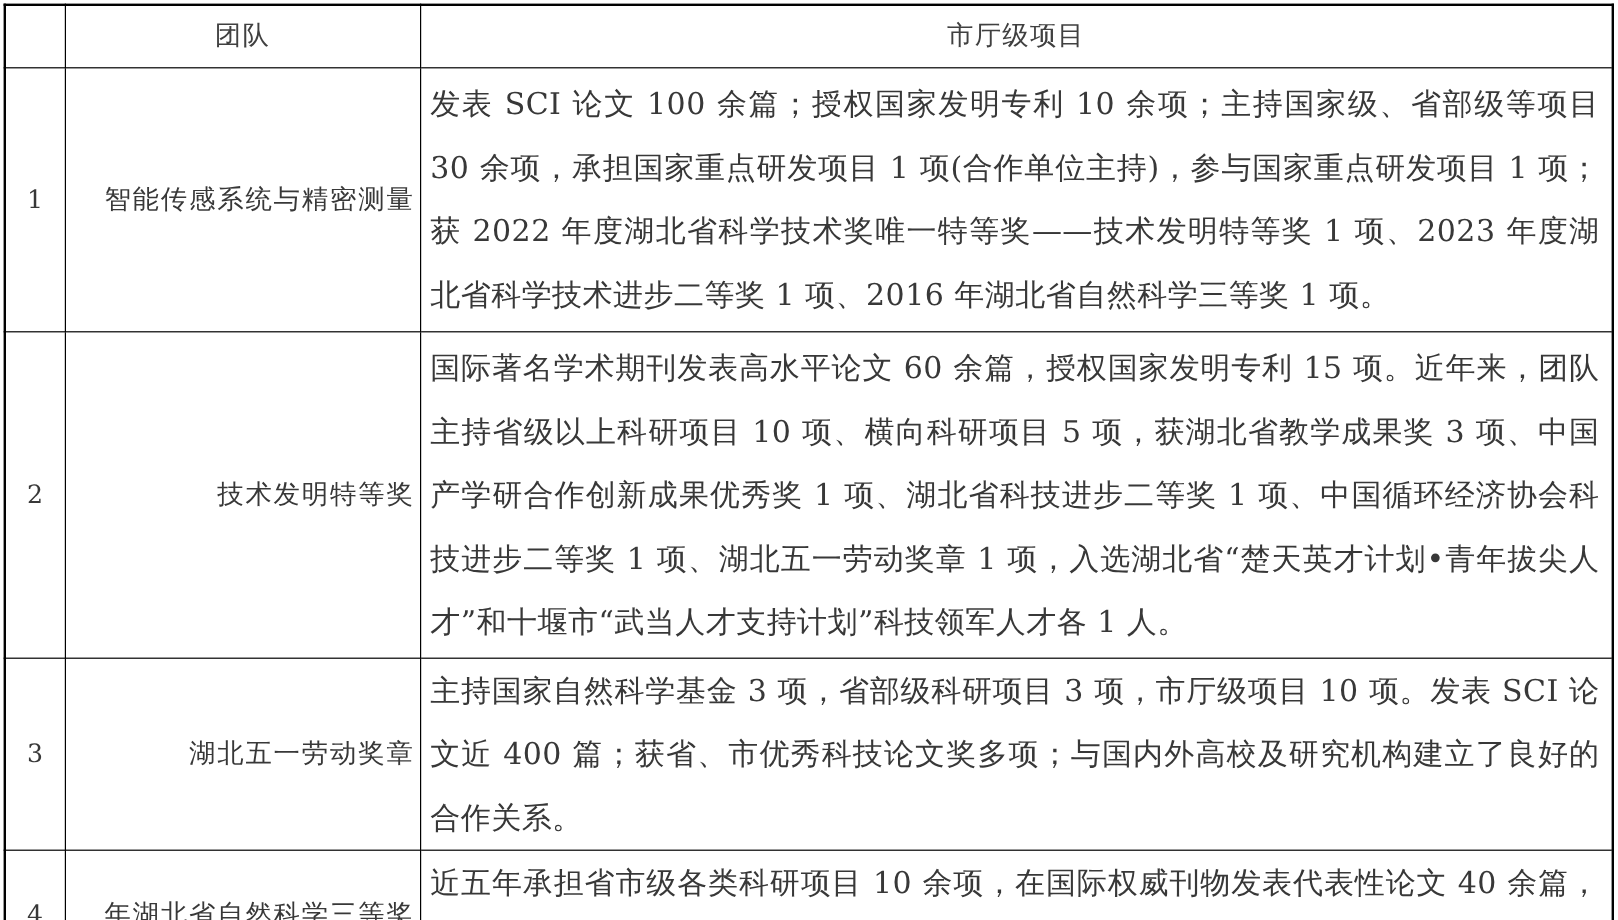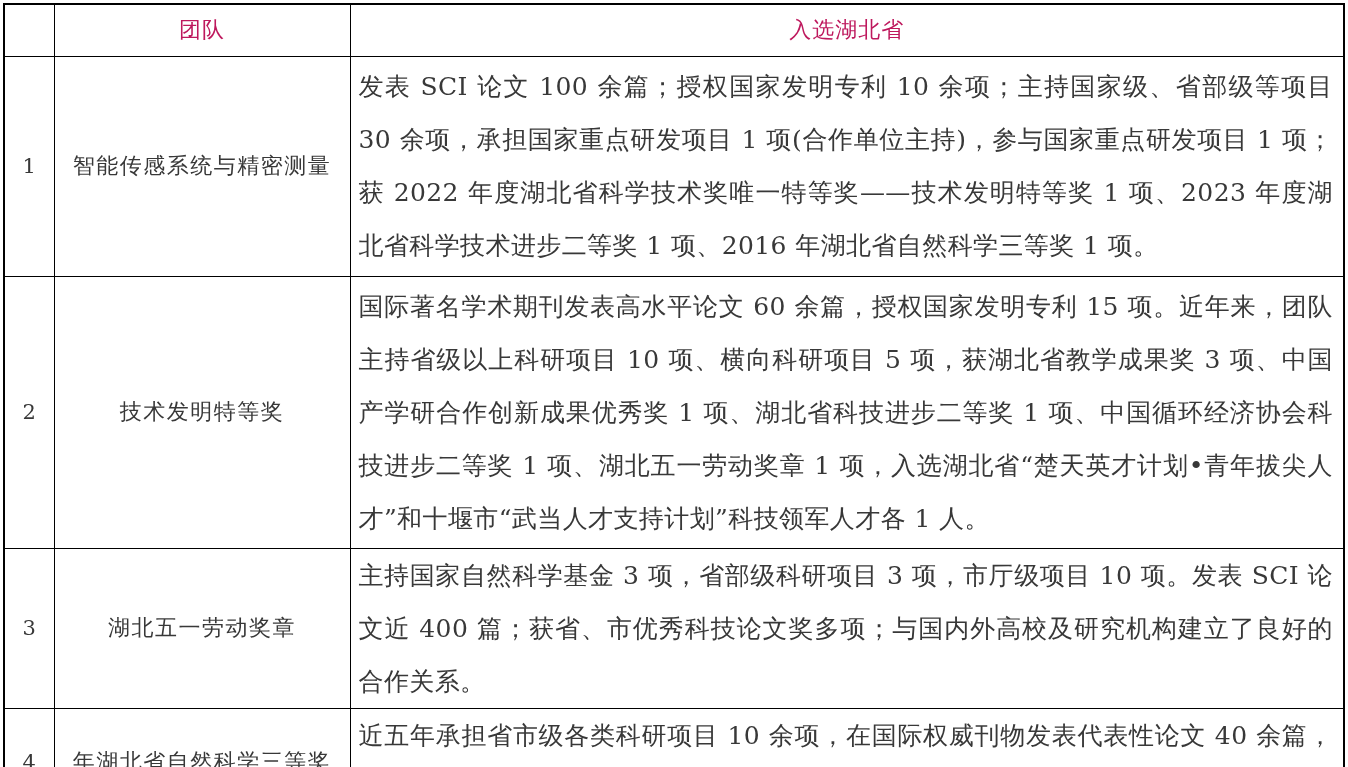--- a/index.html
+++ b/index.html
@@ -38,29 +38,29 @@
   tr.row-2 { height: 272px; }
   tr.row-3 { height: 103px; }
   tr.row-4 { height: 106px; }
 
   th.cell-header {
     font-weight: bold;
     font-size: 22px;
     text-align: center;
     vertical-align: middle;
     letter-spacing: 1px;
-    color: #be185d;
+    color: #404040;
   }
   td.cell-index {
     text-align: center;
     vertical-align: middle;
     font-size: 21px;
   }
   td.cell-team {
-    text-align: center;
+    text-align: right;
     vertical-align: middle;
     font-size: 22px;
     letter-spacing: 1.5px;
     padding: 0 4px;
   }
   td.cell-results {
     text-align: justify;
     text-justify: inter-ideograph;
     vertical-align: middle;
     font-size: 25px;
@@ -76,21 +76,21 @@
   <table class="doc-table">
     <colgroup>
       <col class="col-index">
       <col class="col-team">
       <col class="col-results">
     </colgroup>
     <thead>
       <tr class="header-row">
         <th class="cell-header"></th>
         <th class="cell-header">团队</th>
-        <th class="cell-header">入选湖北省</th>
+        <th class="cell-header">市厅级项目</th>
       </tr>
     </thead>
     <tbody>
       <tr class="row-1">
         <td class="cell-index">1</td>
         <td class="cell-team">智能传感系统与精密测量</td>
         <td class="cell-results">发表 SCI 论文 100 余篇；授权国家发明专利 10 余项；主持国家级、省部级等项目 30 余项，承担国家重点研发项目 1 项(合作单位主持)，参与国家重点研发项目 1 项；获 2022 年度湖北省科学技术奖唯一特等奖——技术发明特等奖 1 项、2023 年度湖北省科学技术进步二等奖 1 项、2016 年湖北省自然科学三等奖 1 项。</td>
       </tr>
       <tr class="row-2">
         <td class="cell-index">2</td>

